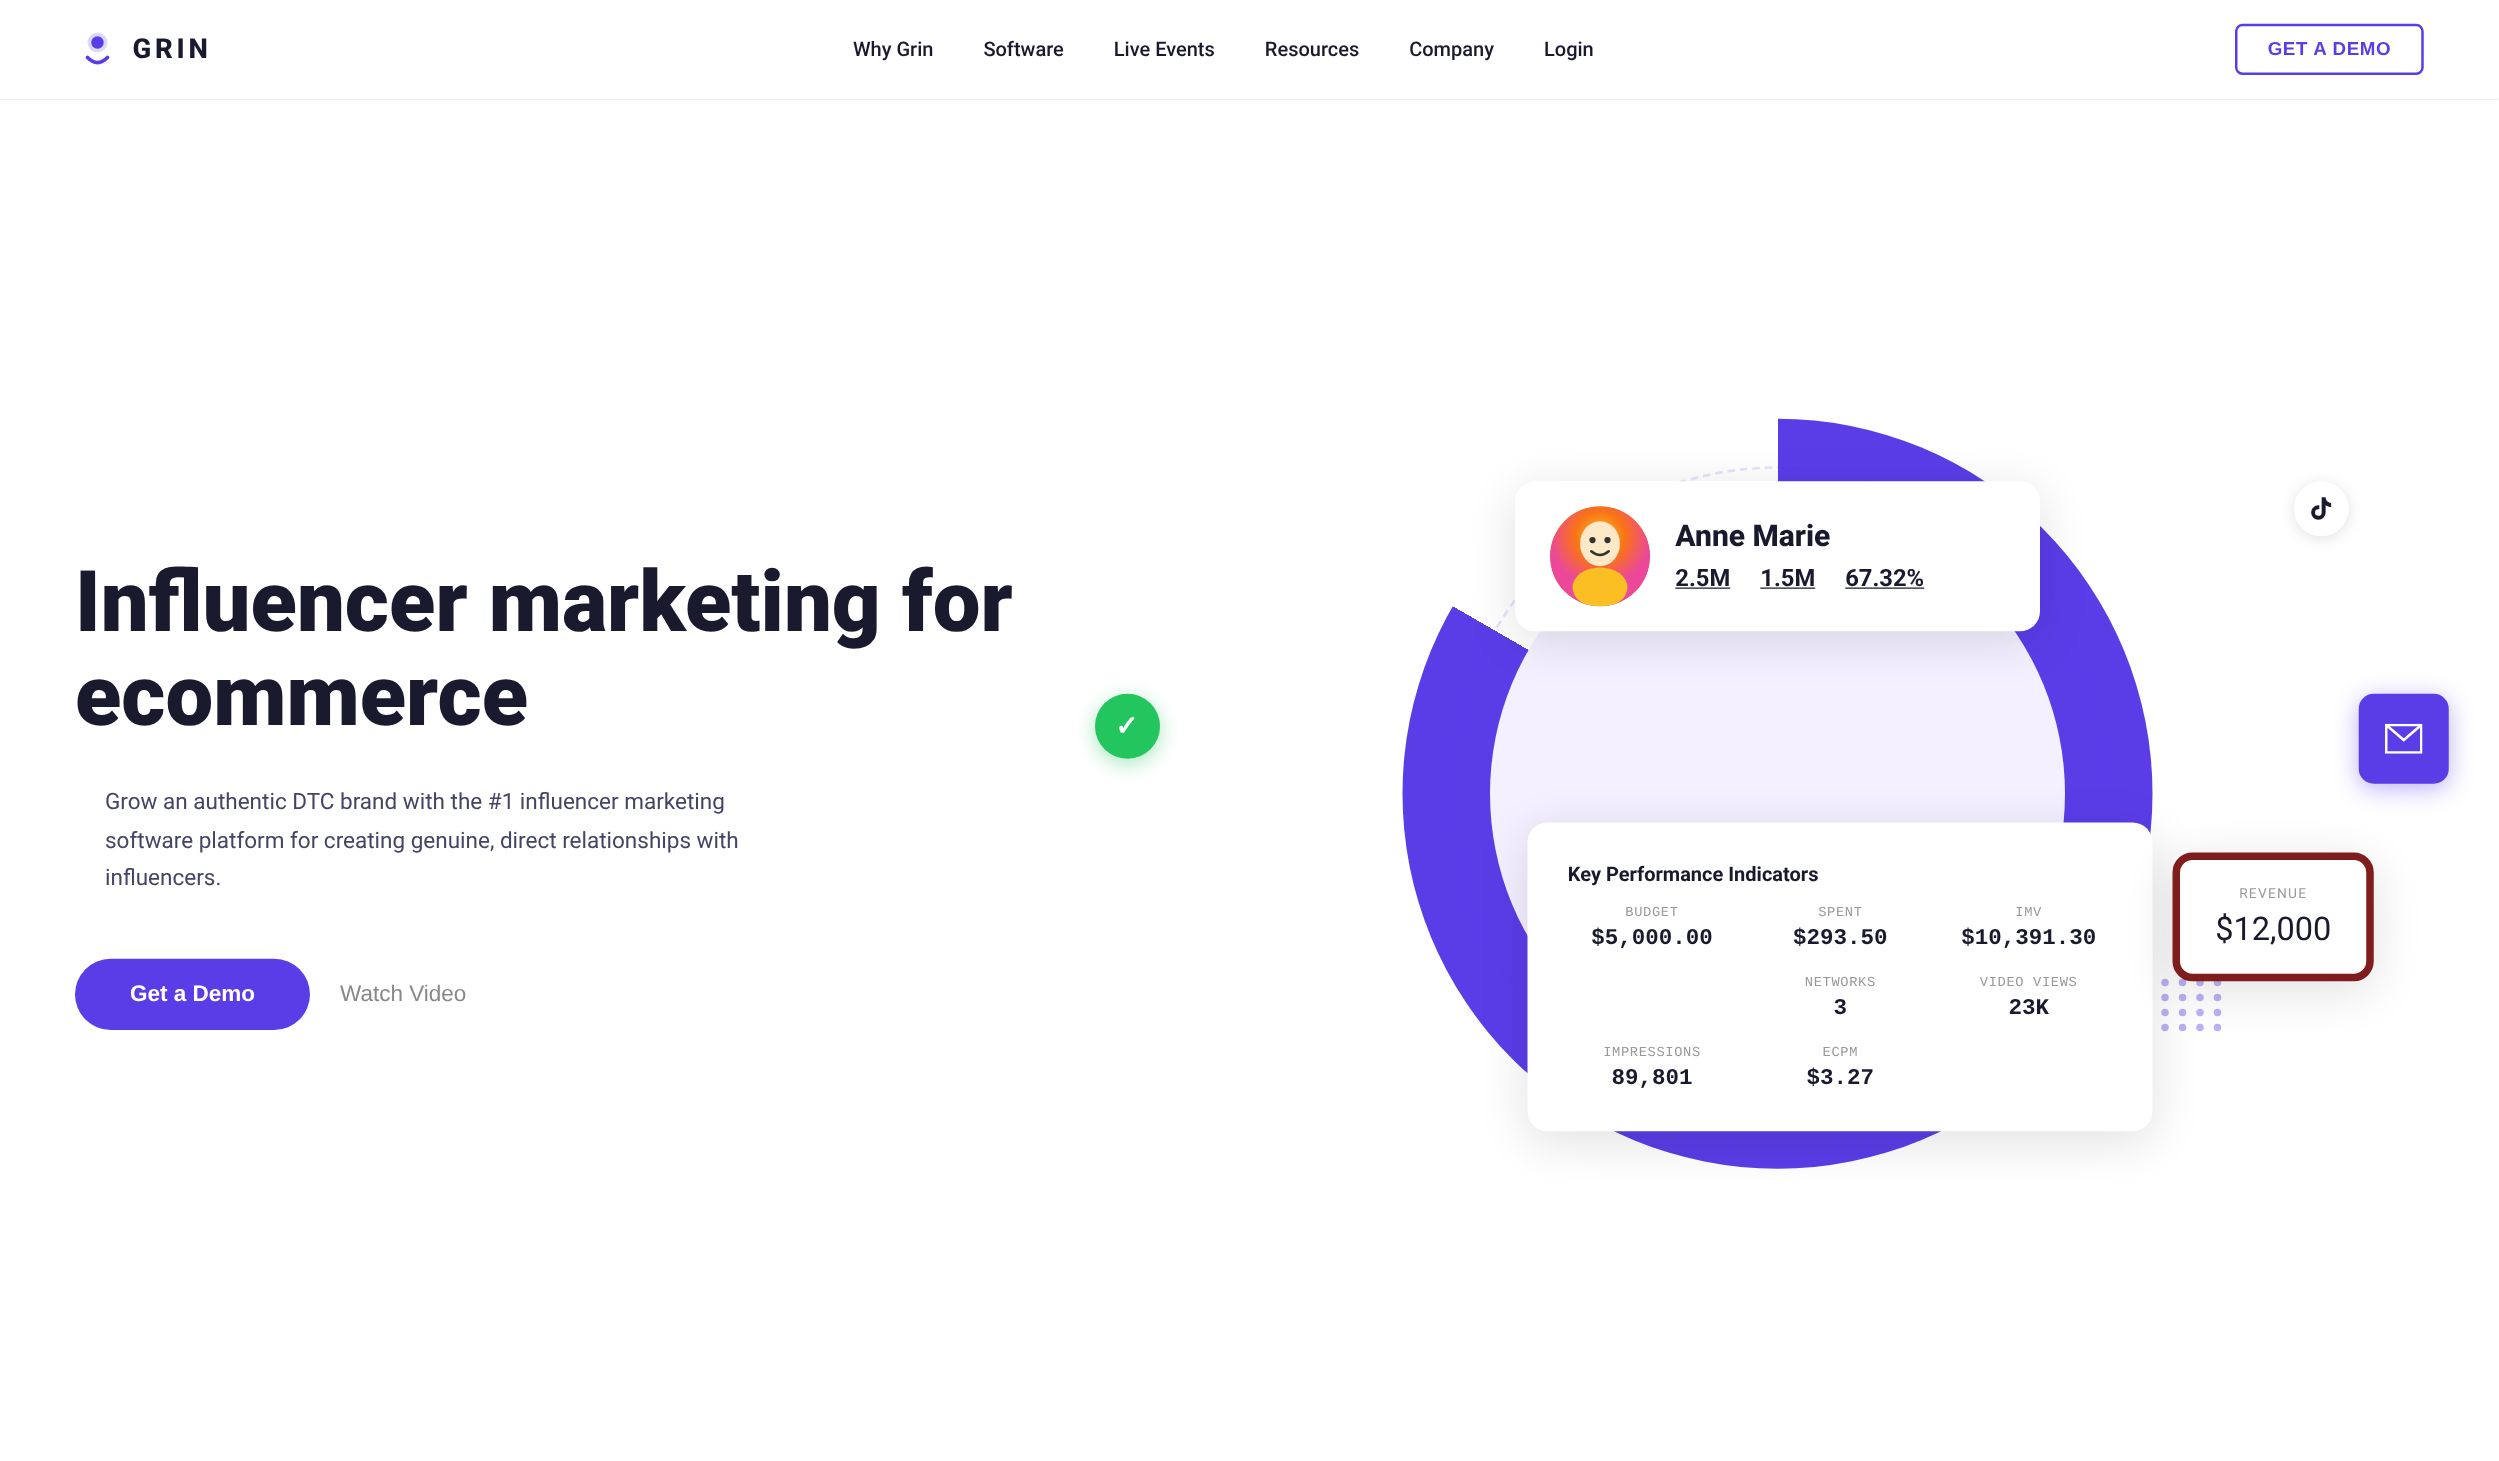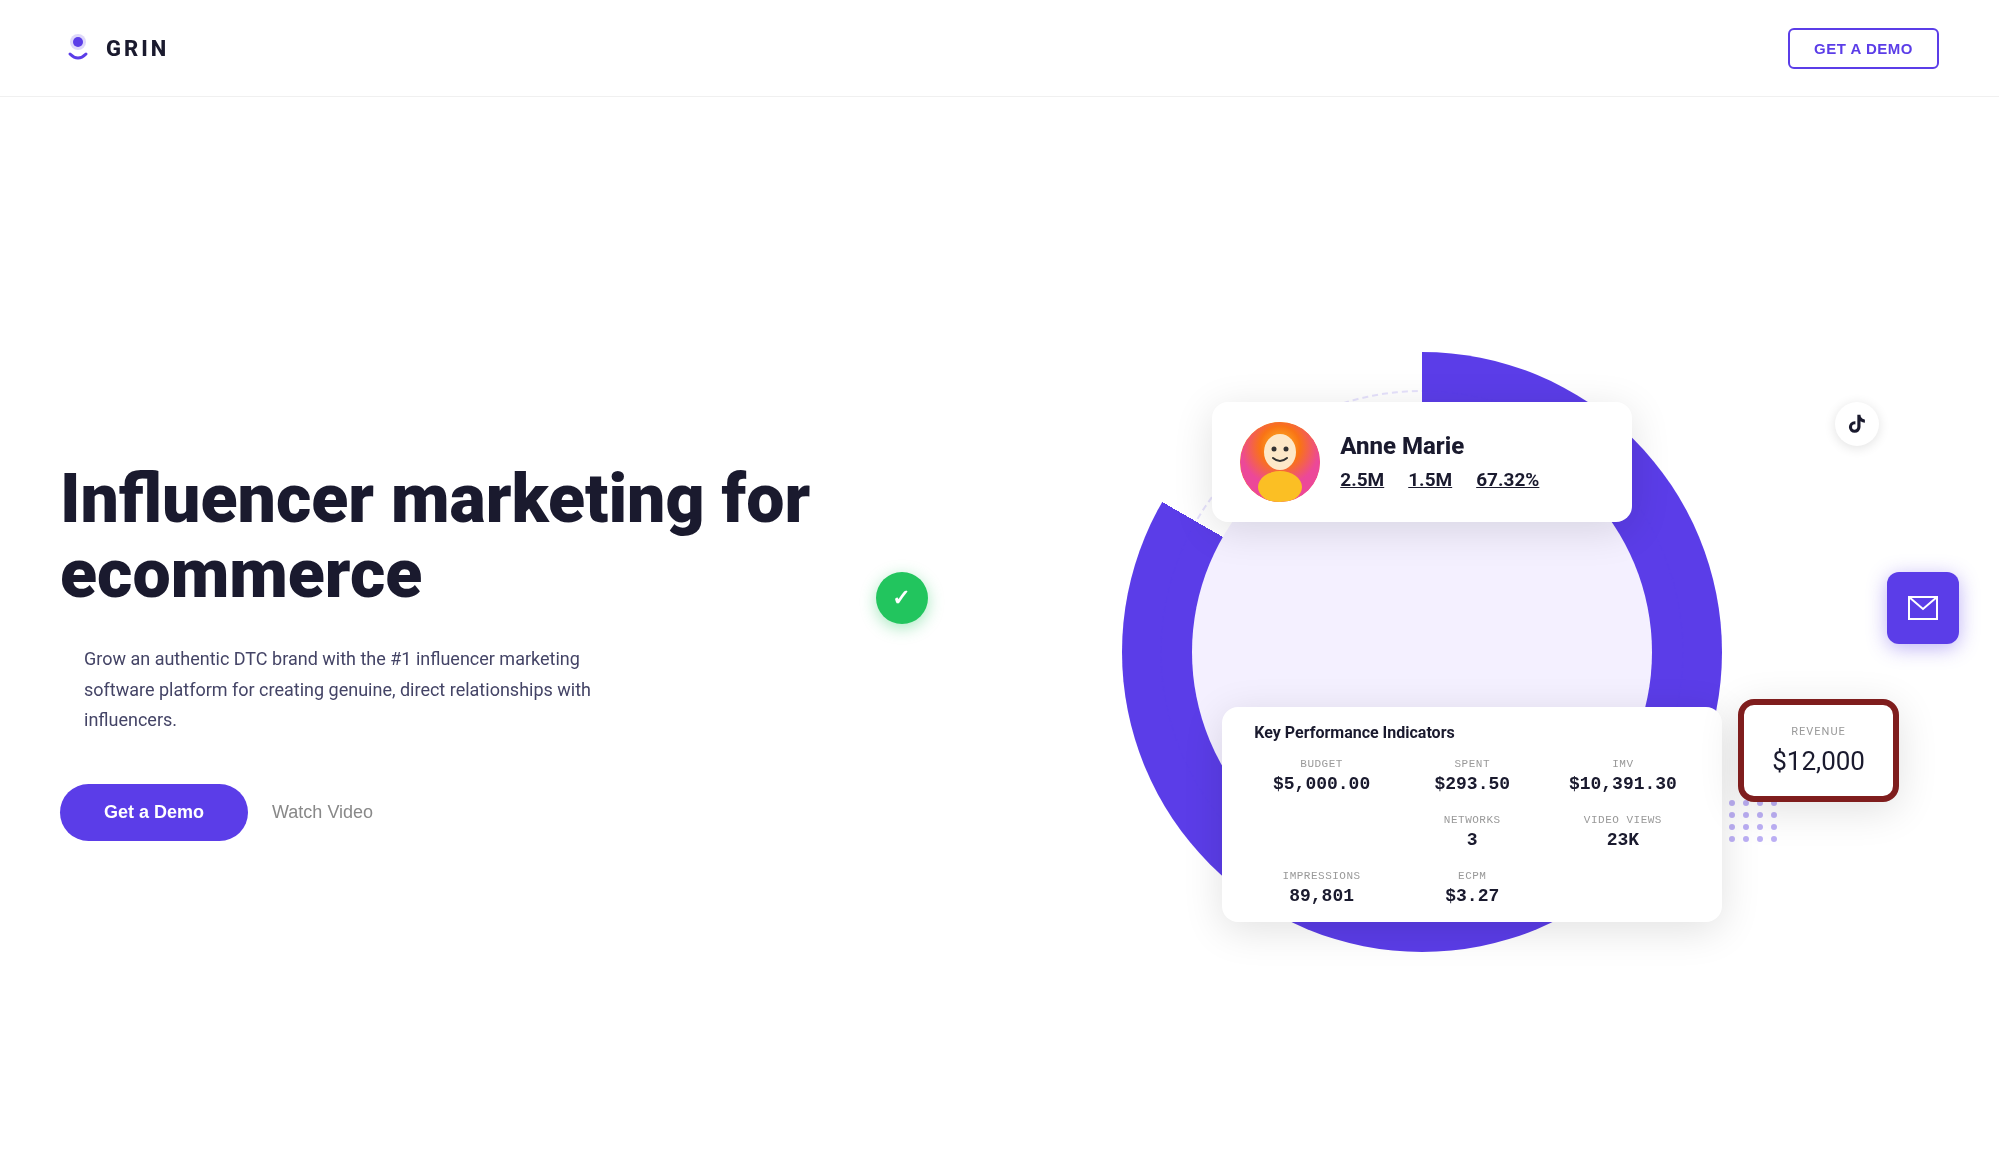--- a/index.html
+++ b/index.html
@@ -14,21 +14,21 @@
       overflow-x: hidden;
       min-height: 100vh;
     }
 
     
     .navbar {
       display: flex;
       align-items: center;
       justify-content: space-between;
       padding: 0 60px;
-      height: 97px;
+      height: 80px;
       background: #ffffff;
       border-bottom: 1px solid #f0f0f0;
       position: relative;
       z-index: 10;
     }
 
     .logo-area {
       display: flex;
       align-items: center;
       gap: 10px;
@@ -292,21 +292,21 @@
     }
 
     
     .kpi-card {
       position: absolute;
       bottom: 80px;
       left: 50%;
       transform: translateX(-40%);
       background: #fff;
       border-radius: 16px;
-      padding: 16px 32px;
+      padding: 32px 32px;
       box-shadow: 0 8px 40px rgba(0,0,0,0.12);
       z-index: 6;
       min-width: 500px;
     }
 
     .kpi-title {
       font-size: 16px;
       font-weight: 700;
       color: #1a1a2e;
       margin-bottom: 16px;
@@ -392,20 +392,28 @@
 <nav class="navbar">
   <div class="logo-area">
     <svg class="logo-icon" viewBox="0 0 36 36" fill="none">
       <circle cx="18" cy="12" r="8" fill="#5b3de8" opacity="0.2"></circle>
       <circle cx="18" cy="12" r="5" fill="#5b3de8"></circle>
       <path d="M10 24 Q18 32 26 24" stroke="#5b3de8" stroke-width="3" fill="none" stroke-linecap="round"></path>
     </svg>
     <span class="logo-text">GRIN</span>
   </div>
 
+  <ul class="nav-links">
+    <li><a>Why Grin</a></li>
+    <li><a>Software</a></li>
+    <li><a>Live Events</a></li>
+    <li><a>Resources</a></li>
+    <li><a>Company</a></li>
+    <li><a>Login</a></li>
+  </ul>
 
   <button class="nav-cta">GET A DEMO</button>
 </nav>
 
 <section class="hero">
   <div class="hero-left">
     <h1 class="hero-title">Influencer marketing for ecommerce</h1>
     <p class="hero-subtitle">Grow an authentic DTC brand with the #1 influencer marketing software platform for creating genuine, direct relationships with influencers.</p>
     <div class="hero-buttons">
       <button class="btn-demo">Get a Demo</button>

